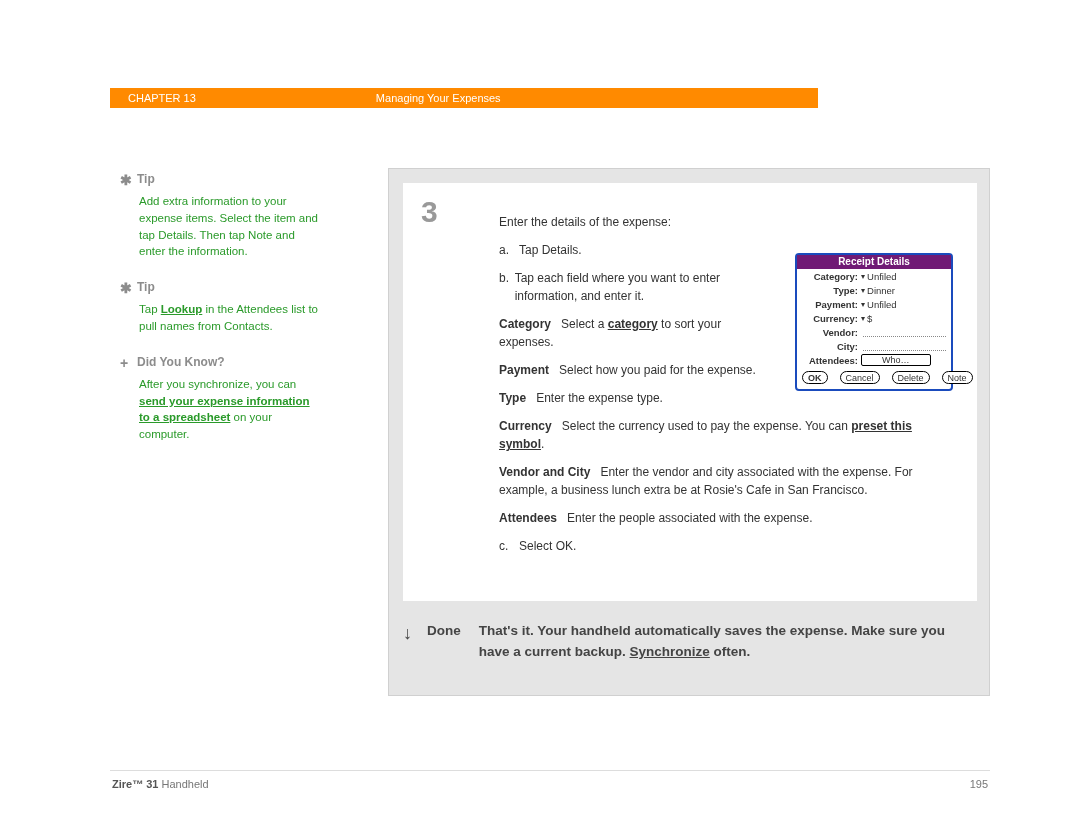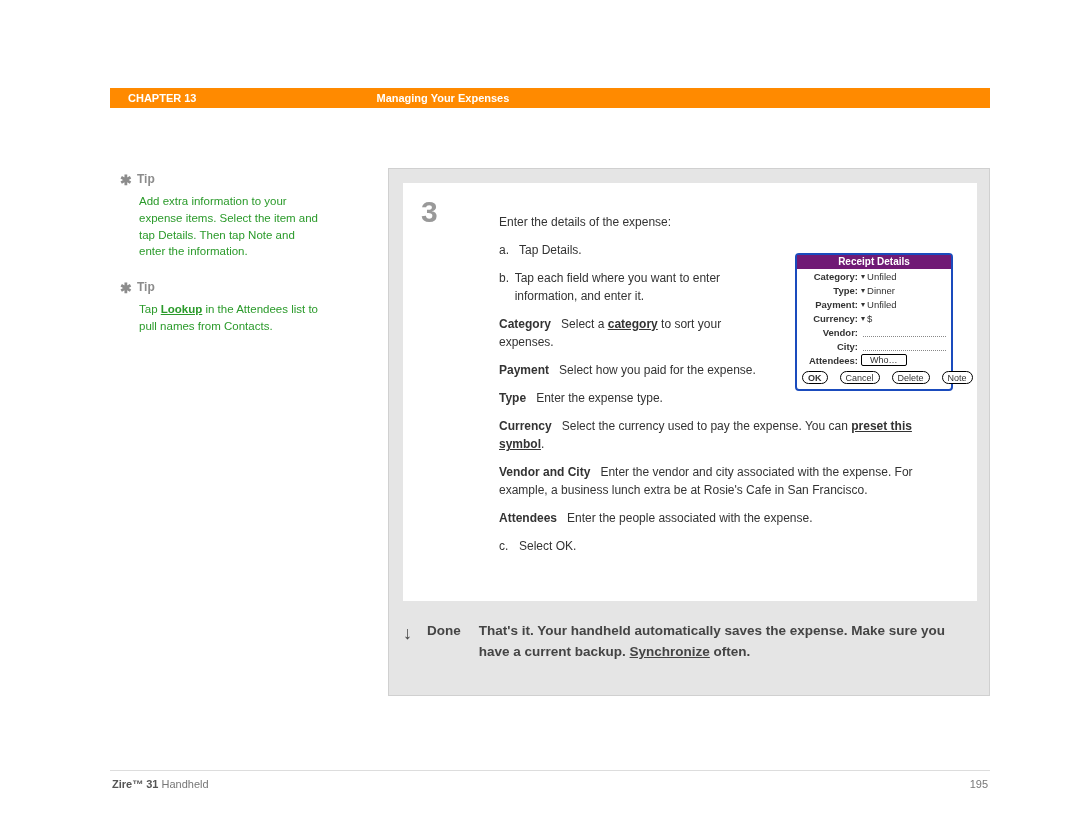--- a/index.html
+++ b/index.html
@@ -8,26 +8,26 @@
     background: #fff;
     width: 1080px;
     height: 834px;
     position: relative;
     color: #333;
   }
   .orange-bar {
     position: absolute;
     top: 88px;
     left: 110px;
-    width: 880px;
+    width: 708px;
     height: 20px;
     background: #ff8a00;
     color: #fff;
     font-size: 11px;
-    font-weight: bold;
+    font-weight: normal;
     display: flex;
     align-items: center;
   }
   .chapter { margin-left: 18px; }
   .title { margin-left: 180px; }
   .sidebar {
     position: absolute;
     top: 170px;
     left: 120px;
     width: 200px;
@@ -111,21 +111,21 @@
     display: flex;
     padding: 0 5px;
     align-items: center;
     height: 14px;
   }
   .r-lbl { width: 56px; text-align: right; font-weight: bold; margin-right: 3px; font-size:9.5px;}
   .r-val { font-size: 9.5px; }
   .tri { font-size: 8px; display:inline-block; margin-right:2px; }
   .dotted { flex:1; border-bottom: 1px dotted #888; height:10px; margin-left:2px;}
   .who-btn {
-    display:inline-block; border:1px solid #000; border-radius:2px; padding:0 8px; font-size:9px; background:#fff;
+    display:inline-block; border:1px solid #000; border-radius:2px; padding:0 20px; font-size:9px; background:#fff;
   }
   .receipt-btns {
     display:flex; gap:12px; padding:4px 5px 5px 5px; justify-content:flex-start;
   }
   .rbtn {
     border:1px solid #000; border-radius:8px; padding:0px 5px; font-size:9px; background:#fff;
     display:inline-flex; align-items:center; height:13px;
   }
   .rbtn.bold { font-weight:bold; border-width:1.5px;}
   .done-row {
@@ -181,20 +181,28 @@
 
   <div class="tip-block">
     <div class="tip-head">
       <span class="star-icon">✱</span><span>Tip</span>
     </div>
     <div class="tip-body">
       <span>Tap </span><span class="bold">Lookup</span><span> in the Attendees list to pull names from Contacts.</span>
     </div>
   </div>
 
+  <div class="dyk-block">
+    <div class="tip-head">
+      <span class="plus-icon">+</span><span>Did You Know?</span>
+    </div>
+    <div class="tip-body">
+      <span>After you synchronize, you can </span><span class="bold">send your expense information to a spreadsheet</span><span> on your computer.</span>
+    </div>
+  </div>
 </div>
 
 <div class="main-panel">
   <div class="step-inner">
     <div class="step-num">3</div>
 
     <div class="step-content">
       <p class="intro-line">Enter the details of the expense:</p>
 
       <div class="sub-list">

